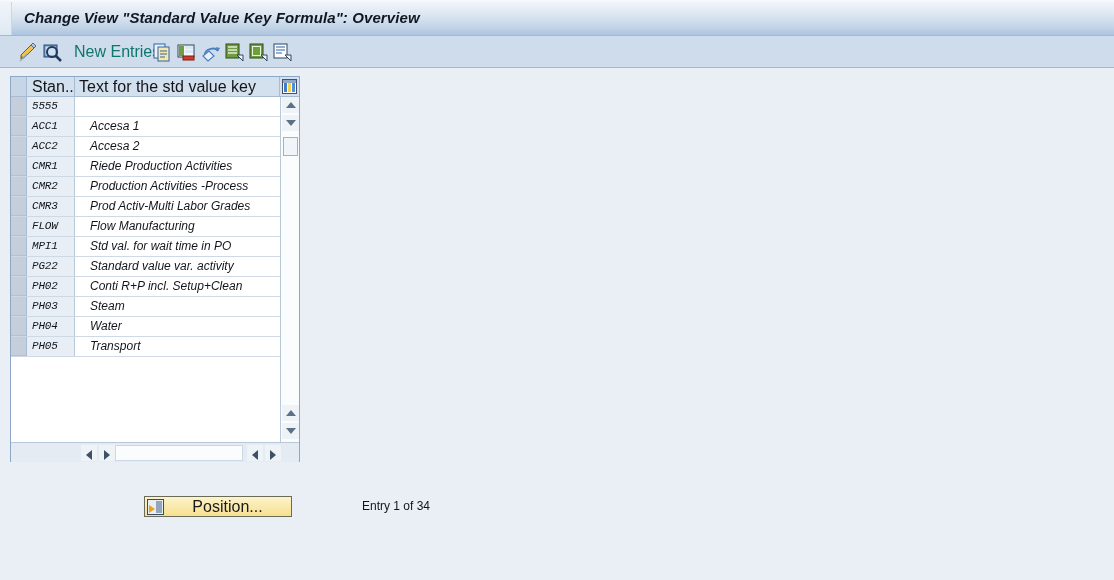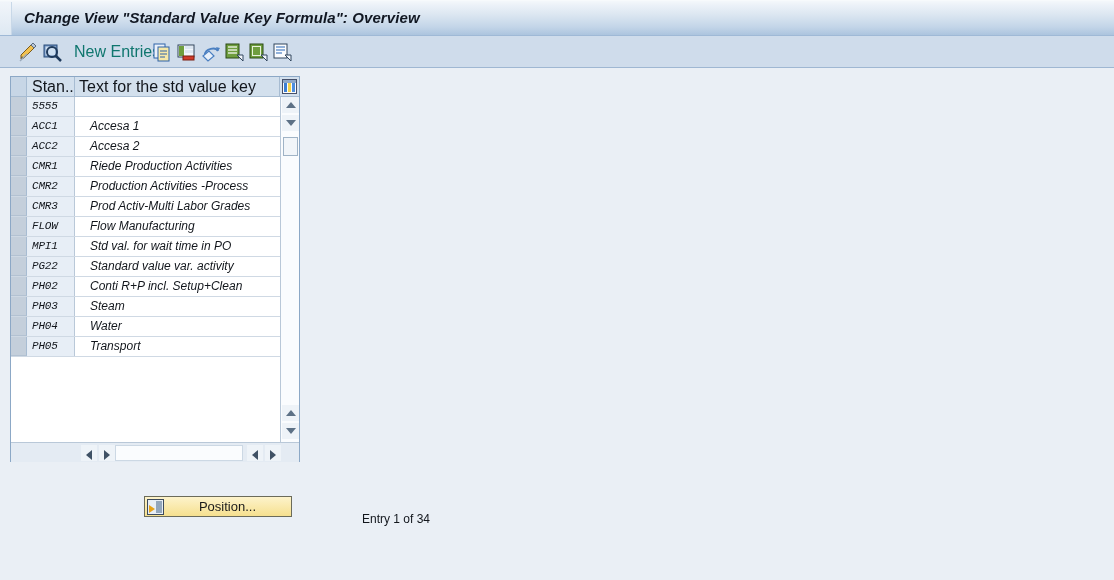--- a/index.html
+++ b/index.html
@@ -342,31 +342,30 @@
     position: absolute;
     left: 1px; bottom: 1px;
     width: 0; height: 0;
     border-top: 4px solid transparent;
     border-bottom: 4px solid transparent;
     border-left: 6px solid #e8a317;
   }
   #position-label {
     flex: 1 1 auto;
     text-align: center;
-    font-size: 13px;
+    font-size: 16px;
     color: #1a1a1a;
   }
   #entry-status {
     position: absolute;
     left: 362px;
     top: 430px;
     font-size: 12px;
     color: #12161c;
     white-space: nowrap;
-    margin-top: 13px;
   }
 </style>
 </head>
 <body>
 
 <div id="app-window">
 
   <div id="title-bar">
     <div id="title-left-edge"></div>
     <div id="window-title">Change View "Standard Value Key Formula": Overview</div>

